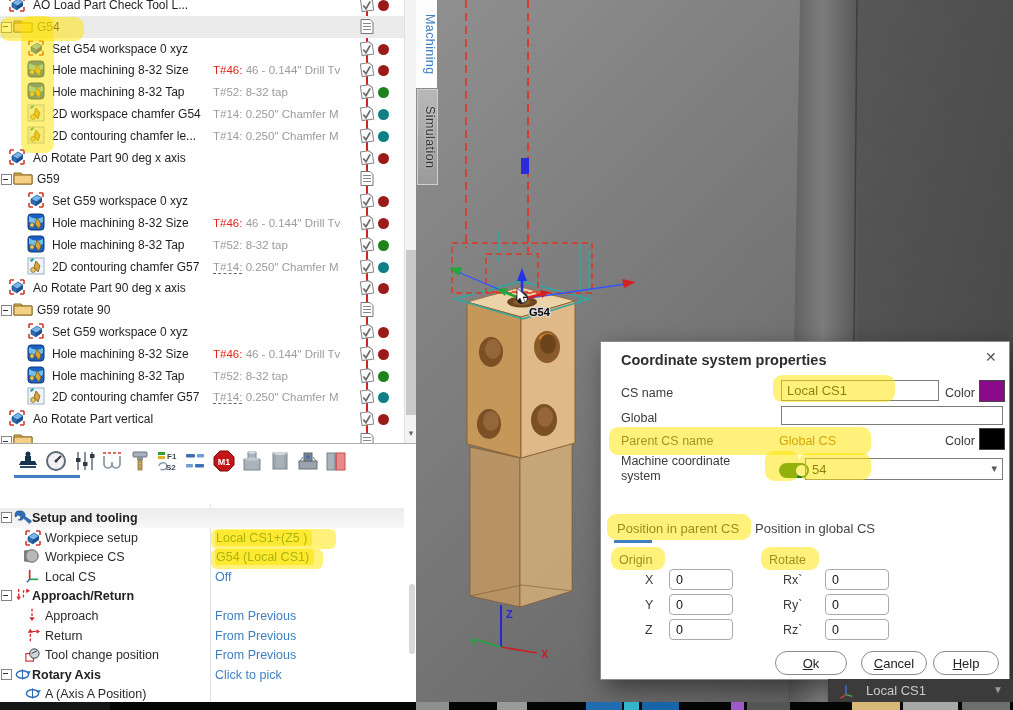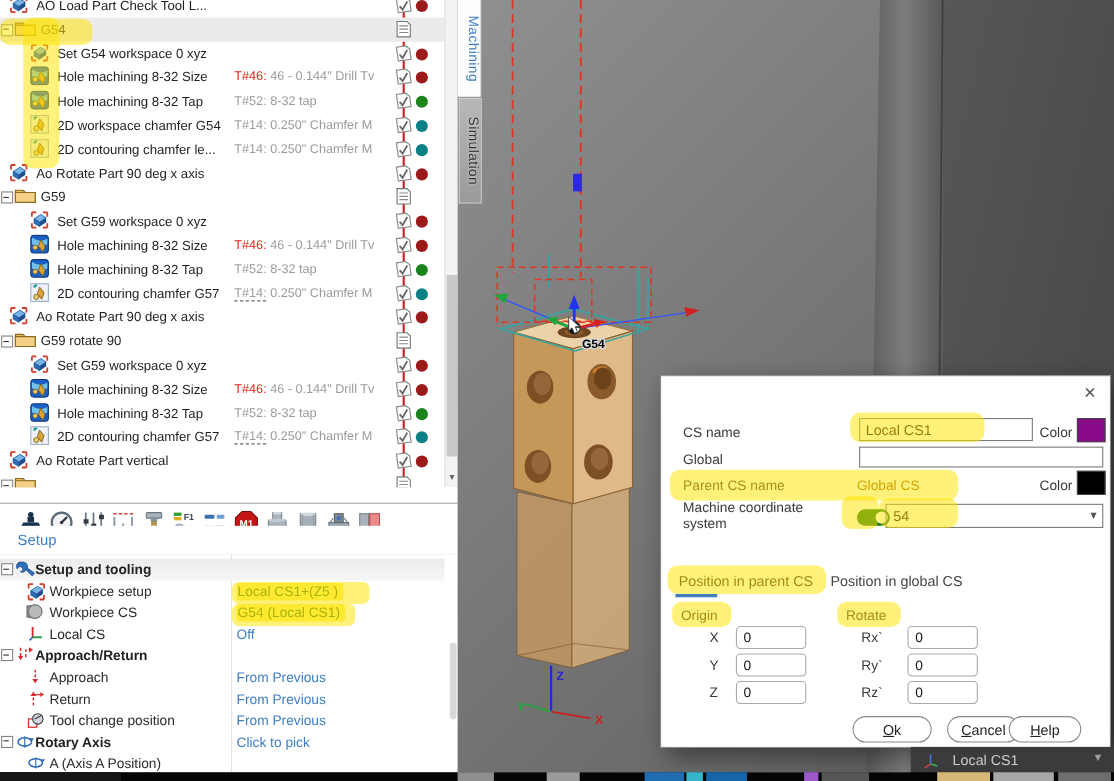--- a/index.html
+++ b/index.html
@@ -18,21 +18,21 @@
   .trow .tdot{position:absolute;left:378px;top:6px;width:11px;height:11px;border-radius:50%;}
   .minusbox{position:absolute;left:1px;top:6px;width:9px;height:9px;border:1px solid #848484;background:#fff;}
   .minusbox:before{content:"";position:absolute;left:1px;top:3.5px;width:5px;height:1px;background:#333;}
   #tree-redline{position:absolute;left:366px;top:0;width:2px;height:443px;background:#cc2424;}
   .hl{position:absolute;background:rgba(255,228,0,0.52);border-radius:9px;pointer-events:none;z-index:6;}
   
   #tree-scroll{position:absolute;left:404px;top:0;width:12px;height:443px;background:#f3f3f3;border-left:1px solid #e0e0e0;}
   #tree-thumb{position:absolute;left:1px;top:250px;width:10px;height:165px;background:#c9c9c9;}
   #tree-sdown{position:absolute;left:1px;top:428px;width:10px;height:12px;color:#666;font-size:9px;text-align:center;}
   
-  #toolbar{position:absolute;left:0;top:457px;width:448px;height:35px;background:#fff;border-top:1px solid #ababab;}
+  #toolbar{position:absolute;left:0;top:443px;width:448px;height:35px;background:#fff;border-top:1px solid #ababab;}
   .tbico{position:absolute;top:5px;width:24px;height:24px;}
   #tb-underline{position:absolute;left:14px;top:31px;width:66px;height:3px;background:#3f7fc1;}
   #setup-tabbar{position:absolute;left:0;top:478px;width:416px;height:26px;background:#fff;border-bottom:1px solid #c9c9c9;}
   #setup-tab-label{position:absolute;left:16px;top:5px;font-size:13.5px;color:#3f7fc1;}
   
   #setup-table{position:absolute;left:0;top:504px;width:416px;height:198px;background:#fff;overflow:hidden;}
   #setup-colline{position:absolute;left:210px;top:0;width:1px;height:198px;background:#e3e3e3;}
   .srow{position:absolute;left:0;width:404px;height:20px;}
   .srow.shaded{background:linear-gradient(#ececec,#f7f7f7);}
   .srow .sico{position:absolute;top:1px;width:18px;height:18px;}
@@ -465,23 +465,20 @@
             <path d="M4 12 l3-4 M20 12 l-3-4" stroke="#6a747e"></path>
           </svg></span>
         <span class="tbico" style="left: 324px;"><svg viewBox="0 0 24 24" width="24" height="24">
             <rect x="3" y="4" width="8" height="17" fill="#aab3bc" stroke="#7a838c"></rect>
             <rect x="12" y="4" width="9" height="17" fill="#e88a8a" stroke="#c05050"></rect>
             <path d="M12 4 v17" stroke="#c05050"></path>
           </svg></span>
       </div>
     <div id="tb-underline"></div>
   </div>
-  <div id="setup-tabbar">
-    <div id="setup-tab-label">Setup</div>
-  </div>
 
   <div id="setup-table">
     <div id="setup-colline"></div>
     <div id="setup-rows">
         <div class="srow grp shaded" style="top: 4px;">
           <span class="minusbox" style="top:4px"></span>
           <span class="sico" style="left:14px"><svg viewBox="0 0 18 18" width="18" height="18">
               <path d="M3.5 2 a4.2 4.2 0 0 0 -1.8 6.2 l2-2.2 2.8 1 .2 2.8 -2.4 1 a4.2 4.2 0 0 0 5.4 -1.6 l5.6 5.4 2.2-2.6 -6.6-4.6 a4.2 4.2 0 0 0 -3.4 -5.4z" fill="#2f6fb8" stroke="#1c4a82" stroke-width=".6"></path>
             </svg></span>
           <span class="slabel" style="left:32px">Setup and tooling</span>
@@ -660,20 +657,21 @@
         <text x="506" y="618" fill="#2626d8">Z</text>
         <text x="541" y="658" fill="#cc1f1f">X</text>
         <text x="470" y="646" fill="#1fa83c">Y</text>
       </g>
     </svg>
     <div class="vtab" id="tab-machining">Machining</div>
     <div class="vtab" id="tab-simulation">Simulation</div>
   </div>
 
   <div id="dialog">
+    <div id="dlg-title">Coordinate system properties</div>
     <div id="dlg-close">✕</div>
 
     <div class="dlbl" style="left:20px;top:44px;">CS name</div>
     <input class="dinput" id="dlg-csname" style="left: 180px; top: 38px; width: 158px; height: 21px;" value="Local CS1">
     <div class="dlbl" style="left:344px;top:44px;">Color</div>
     <div class="dswatch" id="sw-cs" style="left: 378px; top: 38px; background: rgb(138, 11, 138);"></div>
 
     <div class="dlbl" style="left:20px;top:69px;">Global</div>
     <input class="dinput" style="left: 180px; top: 64px; width: 222px; height: 19px;" value="">
 
@@ -720,21 +718,21 @@
           <input style="left: 224px;" value="0">
         </div>
         <div class="fldrow" style="left: 0px; top: 277px; width: 300px;">
           <span class="flbl" style="left:182px">Rz`</span>
           <input style="left: 224px;" value="0">
         </div>
       </div>
     <div id="dlg-buttons">
         <button class="dbtn" style="left: 174px; width: 72px;"><u>O</u>k</button>
         <button class="dbtn" style="left: 260px; width: 66px;"><u>C</u>ancel</button>
-        <button class="dbtn" style="left: 316px; width: 66px;"><u>H</u>elp</button>
+        <button class="dbtn" style="left: 332px; width: 66px;"><u>H</u>elp</button>
       </div>
 
     <div class="hl" style="left:172px;top:33px;width:122px;height:27px;"></div>
     <div class="hl" style="left:8px;top:85px;width:262px;height:28px;"></div>
     <div class="hl" style="left:164px;top:109px;width:34px;height:30px;"></div>
     <div class="hl" style="left:198px;top:111px;width:72px;height:27px;"></div>
     <div class="hl" style="left:6px;top:172px;width:144px;height:26px;"></div>
     <div class="hl" style="left:10px;top:205px;width:54px;height:23px;"></div>
     <div class="hl" style="left:160px;top:205px;width:58px;height:23px;"></div>
   </div>

